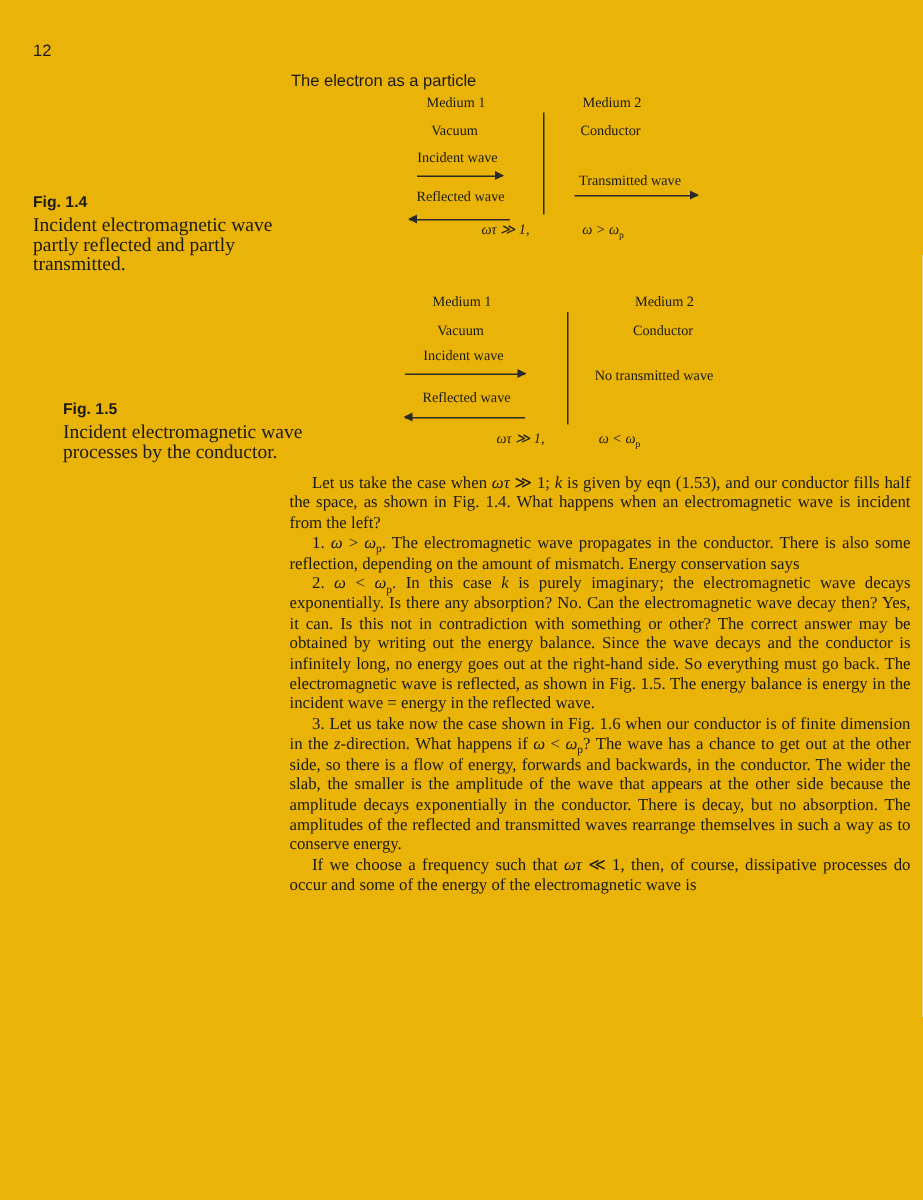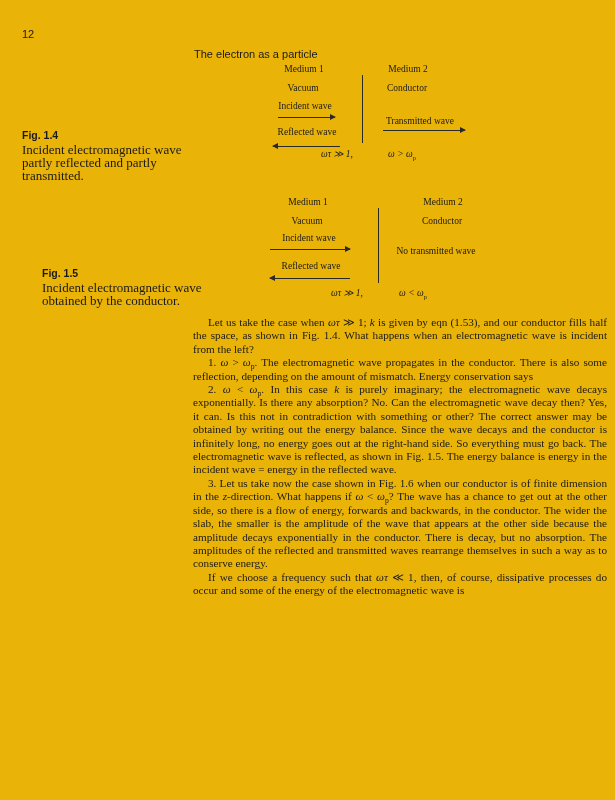--- a/index.html
+++ b/index.html
@@ -100,21 +100,21 @@
     <span class="dlabel" style="left:181px; top:54px;">No transmitted wave</span>
     <span class="dlabel" style="left:56px; top:69px;">Reflected wave</span>
     <div class="arrow left" style="left:15px; top:86px; width:80px;"></div>
     <div class="divider" style="left:123px; top:16px; height:75px;"></div>
     <span class="cond" style="left:92px; top:96px;">ωτ ≫ 1,</span>
     <span class="cond" style="left:158px; top:96px;">ω &lt; ω<sub>p</sub></span>
   </div>
 
   <div class="fig-caption-block" style="top:267px;margin-left:20px;">
     <div class="fig-label">Fig. 1.5</div>
-    <div class="fig-caption">Incident electromagnetic wave obtained by the conductor.</div>
+    <div class="fig-caption">Incident electromagnetic wave processes by the conductor.</div>
   </div>
 
 
   <div class="body-col">
     <p class="para">Let us take the case when <i>ωτ</i> ≫ 1; <i>k</i> is given by eqn (1.53), and our conductor fills half the space, as shown in Fig. 1.4. What happens when an electromagnetic wave is incident from the left?</p>
     <p class="para">1. <i>ω</i> &gt; <i>ω</i><sub>p</sub>. The electromagnetic wave propagates in the conductor. There is also some reflection, depending on the amount of mismatch. Energy conservation says</p>
     <p class="para">2. <i>ω</i> &lt; <i>ω</i><sub>p</sub>. In this case <i>k</i> is purely imaginary; the electromagnetic wave decays exponentially. Is there any absorption? No. Can the electromagnetic wave decay then? Yes, it can. Is this not in contradiction with something or other? The correct answer may be obtained by writing out the energy balance. Since the wave decays and the conductor is infinitely long, no energy goes out at the right-hand side. So everything must go back. The electromagnetic wave is reflected, as shown in Fig. 1.5. The energy balance is energy in the incident wave = energy in the reflected wave.</p>
     <p class="para">3. Let us take now the case shown in Fig. 1.6 when our conductor is of finite dimension in the <i>z</i>-direction. What happens if <i>ω</i> &lt; <i>ω</i><sub>p</sub>? The wave has a chance to get out at the other side, so there is a flow of energy, forwards and backwards, in the conductor. The wider the slab, the smaller is the amplitude of the wave that appears at the other side because the amplitude decays exponentially in the conductor. There is decay, but no absorption. The amplitudes of the reflected and transmitted waves rearrange themselves in such a way as to conserve energy.</p>
     <p class="para">If we choose a frequency such that <i>ωτ</i> ≪ 1, then, of course, dissipative processes do occur and some of the energy of the electromagnetic wave is</p>
   </div>

